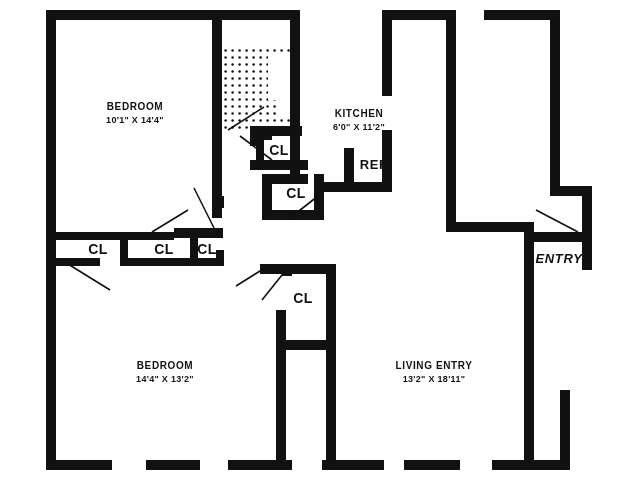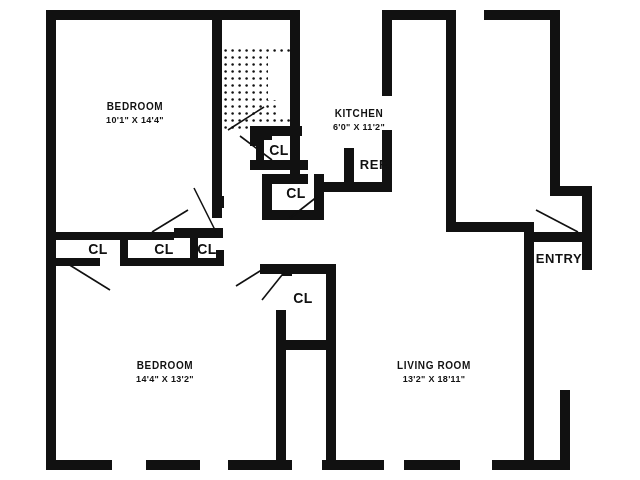--- a/index.html
+++ b/index.html
@@ -176,33 +176,33 @@
     <span class="rm-dims">6'0" X 11'2"</span>
   </div>
 
 
   <div class="room-label" style="left:165px; top:372px;">
     <span class="rm-name">BEDROOM</span>
     <span class="rm-dims">14'4" X 13'2"</span>
   </div>
 
   <div class="room-label" style="left:434px; top:372px;">
-    <span class="rm-name">LIVING ROOM</span>
+    <span class="rm-name">LIVING ENTRY</span>
     <span class="rm-dims">13'2" X 18'11"</span>
   </div>
 
   <div class="closet-label" style="left:279px; top:150px;">CL</div>
   <div class="closet-label" style="left:296px; top:193px;">CL</div>
   <div class="closet-label" style="left:98px;  top:249px;">CL</div>
   <div class="closet-label" style="left:164px; top:249px;">CL</div>
   <div class="closet-label" style="left:207px; top:249px;">CL</div>
   <div class="closet-label" style="left:303px; top:298px;">CL</div>
 
   <div class="tag-label" style="left:375px; top:164px;">REF.</div>
-  <div class="tag-label" style="left:559px; top:258px;">ENTRY</div>
+  <div class="tag-label" style="left:559px; top:258px;font-style:italic;">ENTRY</div>
 
   <svg id="door-lines" style="position:absolute; left:0; top:0; width:640px; height:480px; pointer-events:none;" viewBox="0 0 640 480">
     <g stroke="#111111" stroke-width="1.6" fill="none">
       <line x1="228" y1="130" x2="264" y2="107"></line>
       <line x1="240" y1="136" x2="272" y2="160"></line>
       <line x1="290" y1="218" x2="318" y2="196"></line>
       <line x1="68" y1="264" x2="110" y2="290"></line>
       <line x1="152" y1="232" x2="188" y2="210"></line>
       <line x1="216" y1="232" x2="194" y2="188"></line>
       <line x1="236" y1="286" x2="268" y2="266"></line>

